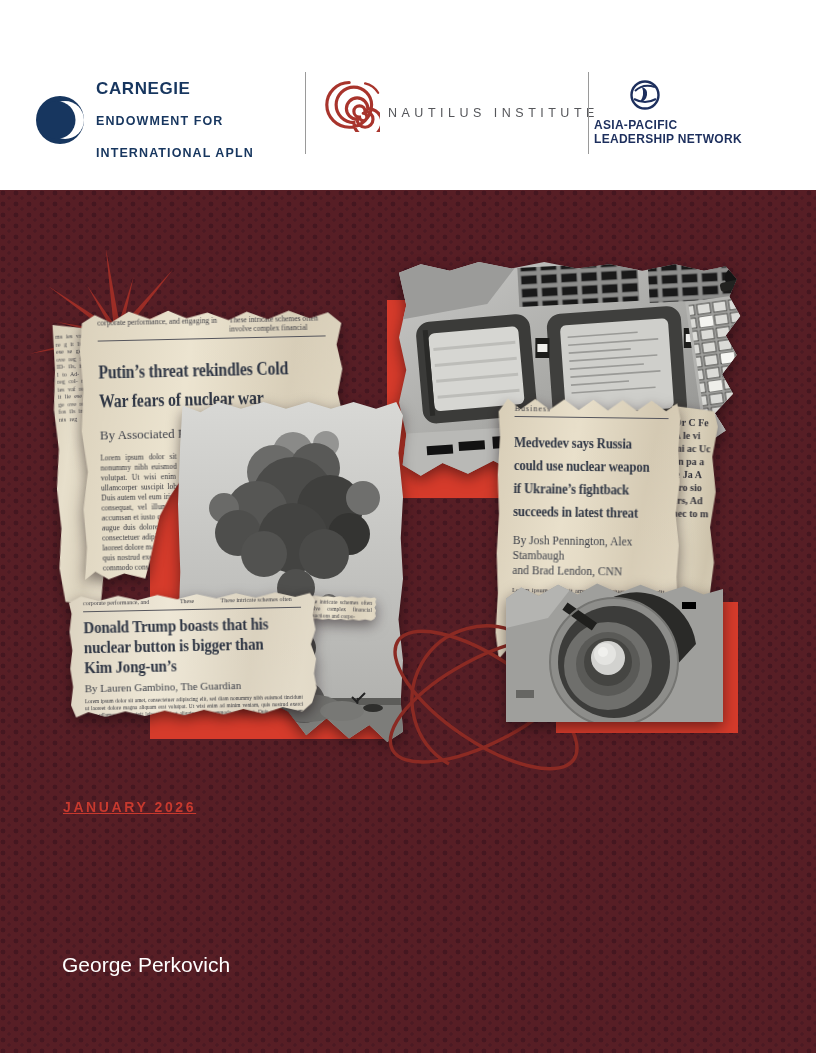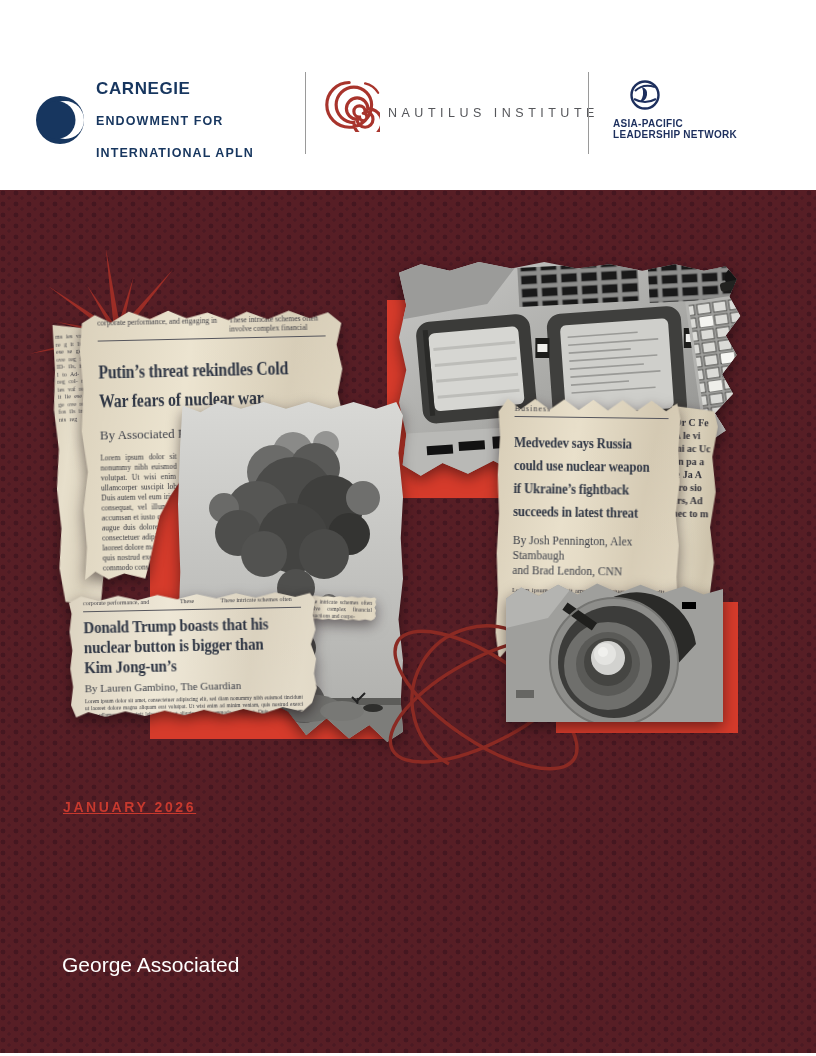--- a/index.html
+++ b/index.html
@@ -19,21 +19,21 @@
   .carnegie svg { width:48px; height:48px; }
   .carnegie .ctext { margin-left:12px; color:#17365f; }
   .carnegie .c1 { font-size:17px; font-weight:bold; letter-spacing:.6px; line-height:17px; }
   .carnegie .c2, .carnegie .c3 { font-size:12.5px; font-weight:600; letter-spacing:1.1px; line-height:13.5px; margin-top:18px; }
 
   .nautilus-spiral { position:absolute; left:324px; top:74px; width:56px; height:58px; }
   .nautilus-label { position:absolute; left:388px; top:106px; font-size:12.5px; letter-spacing:4.5px; color:#55565a;text-align:center; }
 
   .apln-globe { position:absolute; left:629px; top:79px; width:32px; height:32px; }
   .apln-acronym { position:absolute; left:664px; top:74px; font-family:"Liberation Serif", serif; font-weight:bold; font-size:33px; color:#1d2f5d; letter-spacing:1px; }
-  .apln-label { position:absolute; left:613px; top:118px; font-size:10px; font-weight:bold; letter-spacing:.3px; color:#1d2f5d; }
+  .apln-label { position:absolute; left:594px; top:118px; font-size:12px; font-weight:bold; letter-spacing:.3px; color:#1d2f5d; }
 
   
   .cover {
     position:absolute; left:0; top:190px; width:816px; height:863px; overflow:hidden;
     background:
       radial-gradient(circle at 3px 3px, #451720 2.1px, rgba(0,0,0,0) 2.7px) 0 0 / 13px 11px,
       radial-gradient(circle at 3px 3px, #4b1a23 1.4px, rgba(0,0,0,0) 2px) 6px 5px / 13px 11px,
       #571e25;
   }
   .bottom-edge { position:absolute; left:0; top:1053px; width:816px; height:3px; background:#fff; }
@@ -417,17 +417,17 @@
             <div class="hl">nuclear button is bigger than</div>
             <div class="hl">Kim Jong-un’s</div>
           </div>
           <div class="nbyline">By Lauren Gambino, The Guardian</div>
           <div class="nbody">Lorem ipsum dolor sit amet, consectetuer adipiscing elit, sed diam nonummy nibh euismod tincidunt ut laoreet dolore magna aliquam erat volutpat. Ut wisi enim ad minim veniam, quis nostrud exerci tation ullamcorper suscipit lobortis nisl ut aliquip ex ea commodo consequat. Duis autem vel eum iriure dolor in hendrerit in vulputate velit esse molestie consequat, vel illum dolore eu feugiat nulla facilisis at vero eros et accumsan et iusto odio dignissim qui blandit praesent luptatum zzril delenit augue duis dolore te feugait.</div>
         </div>
       </div>
     </div>
 
     <div class="date z10">JANUARY 2026</div>
-    <div class="author z10">George Associated</div>
+    <div class="author z10">George Perkovich</div>
   </div>
 
   <div class="bottom-edge"></div>
 </div>
 
 </body></html>

